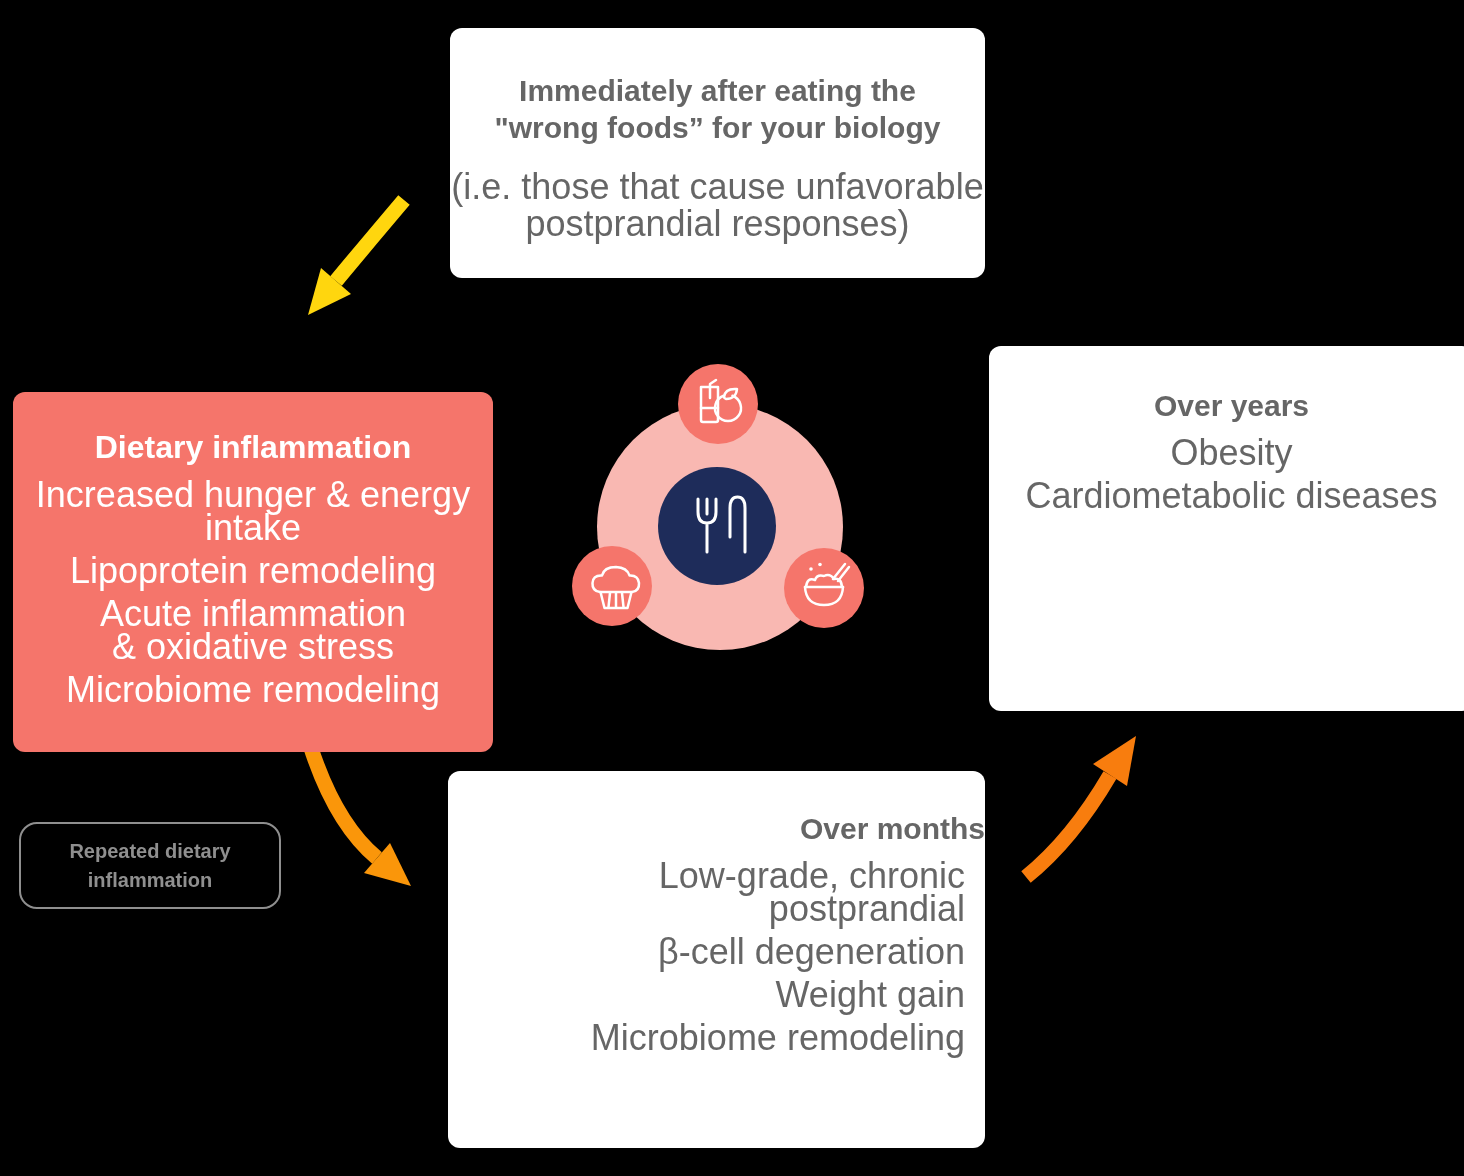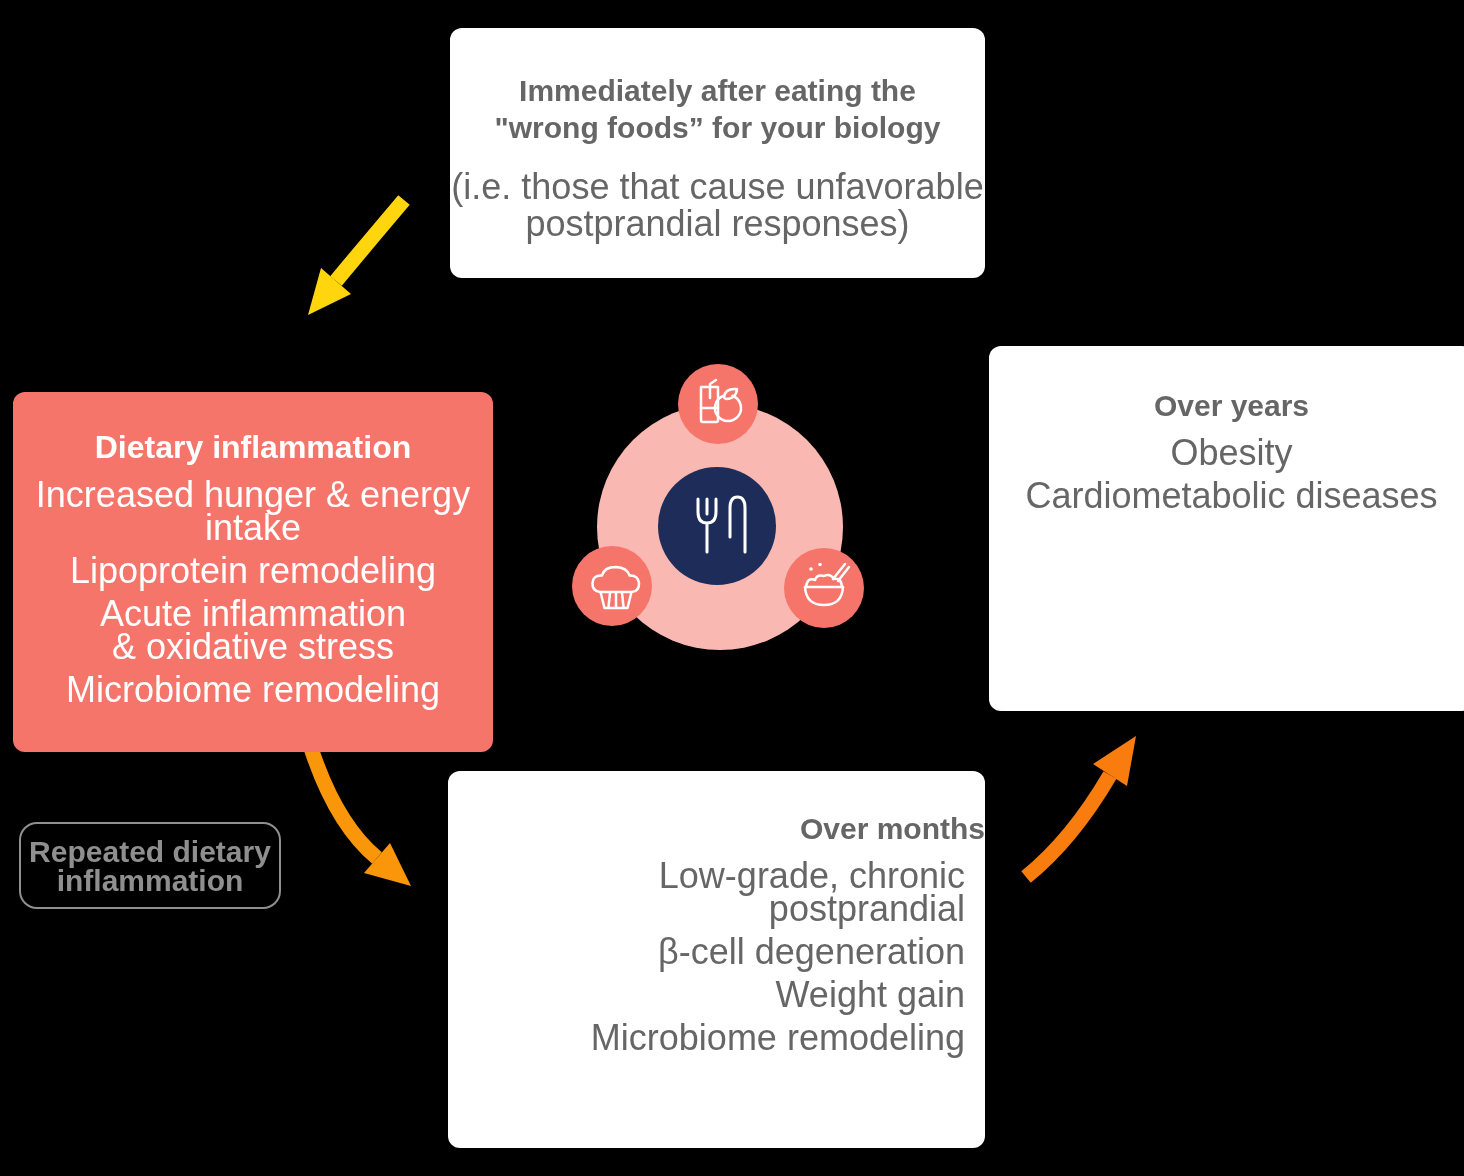--- a/index.html
+++ b/index.html
@@ -32,21 +32,21 @@
   .card.years{left:950px;top:346px;width:485px;height:365px;padding-top:40px;margin-left:39px;}
   .card.years .card-title{line-height:40px;}
 
   .card.months{left:448px;top:771px;width:537px;height:377px;padding-top:38px;text-align:right;}
   .card.months .card-title{line-height:40px;}
 
   .repeated{
     position:absolute;left:19px;top:822px;width:262px;height:87px;box-sizing:border-box;
     border:2.5px solid var(--outline-gray);border-radius:18px;color:var(--outline-gray);
     display:flex;align-items:center;justify-content:center;text-align:center;
-    font-size:30px;line-height:29px;font-weight:700;white-space:pre-line;
+    font-size:20px;line-height:29px;font-weight:700;white-space:pre-line;
   }
 
   .circle{position:absolute;border-radius:50%;}
   .pink-circle{left:597px;top:404px;width:246px;height:246px;background:var(--pink);}
   .navy-circle{left:658px;top:467px;width:118px;height:118px;background:var(--navy);
     display:flex;align-items:center;justify-content:center;}
   .bubble{width:80px;height:80px;background:var(--coral);
     display:flex;align-items:center;justify-content:center;}
   .bubble.juice{left:678px;top:364px;}
   .bubble.muffin{left:572px;top:546px;}

